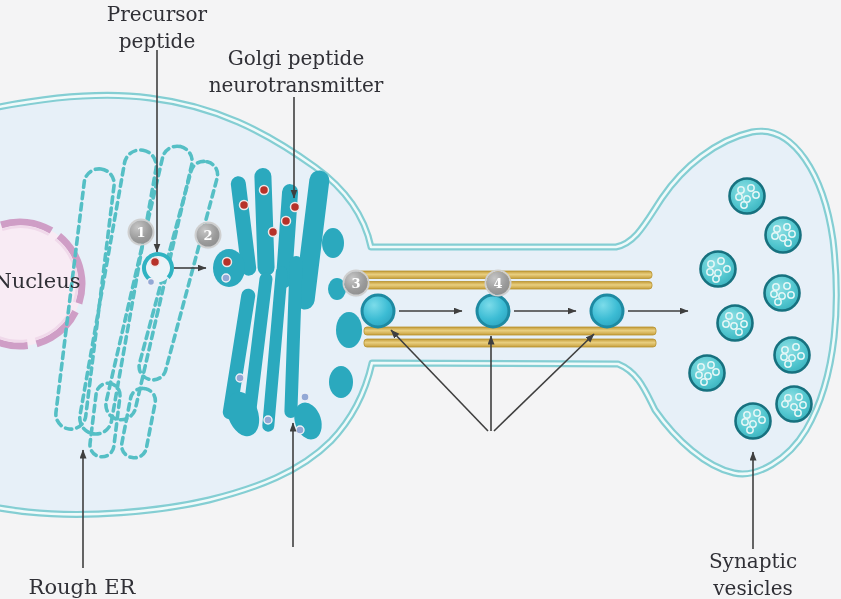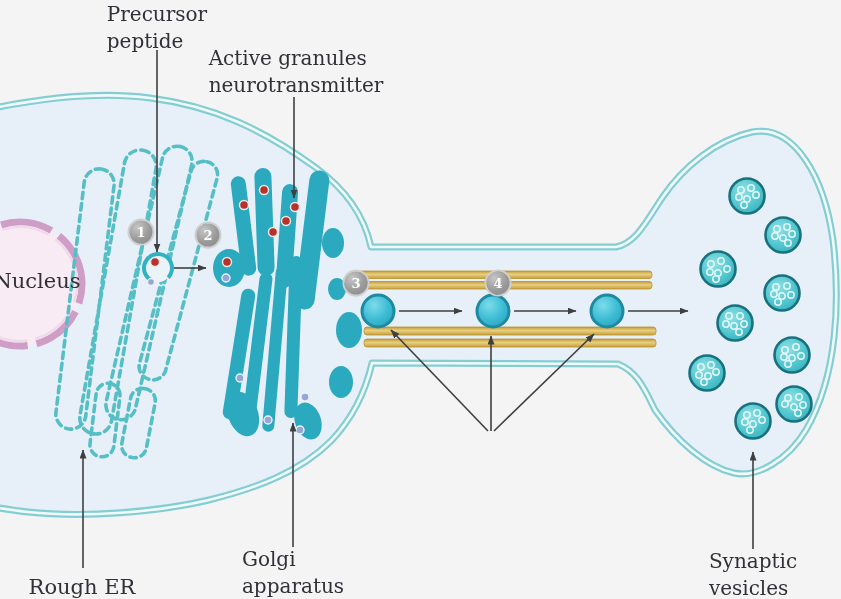--- a/index.html
+++ b/index.html
@@ -4,21 +4,21 @@
 <style>
   html,body{margin:0;padding:0;background:#f4f4f5;}
   #stage{
     position:relative;width:841px;height:599px;overflow:hidden;
     background:#f4f4f5;
     font-family:"DejaVu Serif", serif;
   }
   #art{position:absolute;left:0;top:0;}
   .label{
     position:absolute;transform:translateX(-50%);
-    text-align:left;white-space:pre-line;
+    text-align:center;white-space:pre-line;
     font-size:20px;line-height:27px;color:#303036;
     font-family:"DejaVu Serif", serif;
   }
   .badge{
     position:absolute;width:23px;height:23px;border-radius:50%;
     transform:translate(-50%,-50%);
     background:radial-gradient(circle at 35% 30%, #c6c6c6 0%, #9a9a9a 55%, #878787 100%);
     box-shadow:0 0 0 2px #cfcfcf, 0 1px 2px rgba(0,0,0,.25);
     color:#ffffff;font-size:13px;line-height:23px;text-align:center;
     font-family:"DejaVu Serif", serif;font-weight:bold;
@@ -275,21 +275,19 @@
     </g>
   </svg>
 
   <div class="badge" style="left:141px;top:232px">1</div>
   <div class="badge" style="left:208px;top:235px">2</div>
   <div class="badge" style="left:356px;top:283px">3</div>
   <div class="badge" style="left:498px;top:283px">4</div>
 
   <div class="label" style="left:157px;top:1px">Precursor
 peptide</div>
-  <div class="label" style="left:296px;top:45px">Active granules
+  <div class="label" style="left:296px;top:45px">Golgi peptide
 neurotransmitter</div>
   <div class="label" style="left:37px;top:268px;font-size:21px">Nucleus</div>
   <div class="label" style="left:753px;top:548px">Synaptic
 vesicles</div>
   <div class="label" style="left:82px;top:574px;font-size:21px">Rough ER</div>
-  <div class="label" style="left:293px;top:546px">Golgi
-apparatus</div>
 </div>
 
 </body></html>

